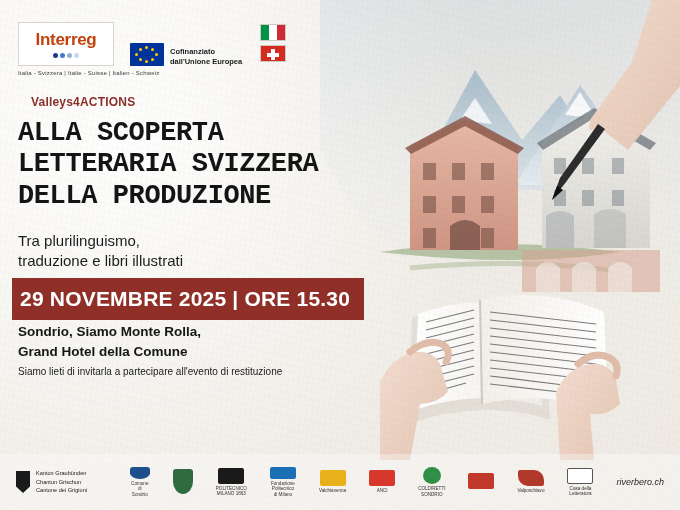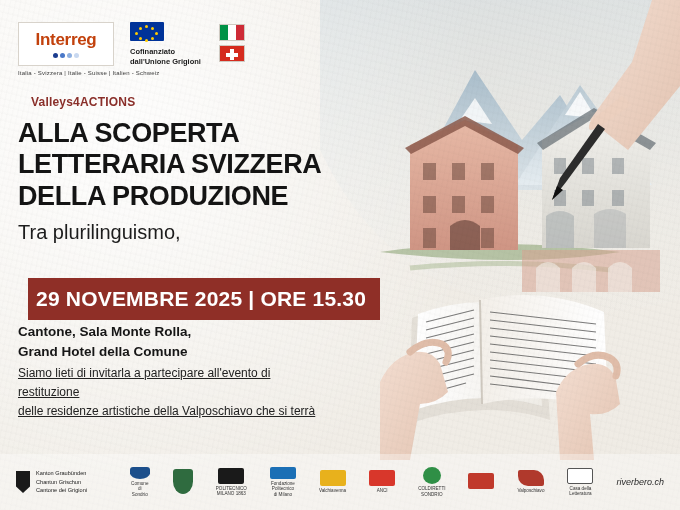--- a/index.html
+++ b/index.html
@@ -39,23 +39,22 @@
     width: 96px; height: 44px; background: #ffffff;
     border: 1px solid #d8d3cb;
     display: flex; flex-direction: column; align-items: center; justify-content: center;
   }
   .interreg-word {
     font-size: 17px; font-weight: bold; color: #c2410c; letter-spacing: -0.3px;
   }
   .interreg-dots { display: flex; gap: 2px; margin-top: 3px; }
   .interreg-dots i { width: 5px; height: 5px; border-radius: 50%; display: block; }
   .eu-box {
-    margin-left: 10px; height: 44px; display: flex; align-items: flex-start; gap: 6px;
+    margin-left: 10px; height: 44px; display: flex; align-items: flex-end; gap: 6px;
     padding: 0 6px;
-    flex-direction: column;
   }
   .eu-flag {
     width: 34px; height: 23px; background: #003399; position: relative; border-radius: 1px;
   }
   .eu-star {
     position: absolute; width: 3px; height: 3px; background: #ffcc00; border-radius: 50%;
   }
   .eu-text { font-size: 7.5px; line-height: 1.25; color: #1b1b1b; font-weight: bold; }
   .flags { margin-left: 12px; display: flex; flex-direction: column; gap: 4px; padding-top: 2px; }
   .flag { width: 26px; height: 17px; border: 1px solid #cfcac2; display: flex; }
@@ -72,41 +71,40 @@
   }
 
   
   .brand {
     position: absolute; left: 31px; top: 95px;
     font-size: 12px; font-weight: bold; color: #8a2f2a; letter-spacing: 0.2px;
   }
   .title {
     position: absolute; left: 18px; top: 118px; width: 340px;
     font-size: 27px; font-weight: bold; color: #141414;
-    line-height: 1.16; letter-spacing: -0.4px; text-transform: uppercase;
+    line-height: 1.16; letter-spacing: -0.4px; text-transform: uppercase; font-family: Liberation Mono, monospace;
   }
   .subtitle {
-    position: absolute; left: 18px; top: 219px; width: 330px;
-    font-size: 20px; color: #1d1d1d; line-height: 1.35;
+    position: absolute; left: 18px; top: 231px; width: 330px;
+    font-size: 15px; color: #1d1d1d; line-height: 1.35;
   }
   .date-banner {
     position: absolute; left: 12px; top: 278px;
     background: #8f2f27; color: #ffffff;
     padding: 9px 14px 9px 8px;
     font-size: 21px; font-weight: bold; letter-spacing: 0.2px;
     white-space: nowrap;
-    margin-left: 16px;
   }
   .venue {
     position: absolute; left: 18px; top: 322px; width: 320px;
     font-size: 13.5px; font-weight: bold; color: #161616; line-height: 1.45;
   }
   .body-copy {
     position: absolute; left: 18px; top: 364px; width: 300px;
-    font-size: 12px; color: #222; line-height: 1.6; text-decoration: underline;
+    font-size: 10px; color: #222; line-height: 1.6;
   }
 
   
   .footer {
     position: absolute; left: 0; bottom: 0; width: 680px; height: 56px;
     display: flex; align-items: center; padding: 0 16px; gap: 10px;
     background: rgba(255,255,255,0.35);
   }
   .footer-left { display: flex; align-items: center; gap: 6px; width: 120px; }
   .gr-mark {
@@ -275,21 +273,21 @@
         <i class="eu-star" style="left:21px;top:5px"></i>
         <i class="eu-star" style="left:25px;top:10px"></i>
         <i class="eu-star" style="left:21px;top:15px"></i>
         <i class="eu-star" style="left:15px;top:17px"></i>
         <i class="eu-star" style="left:9px;top:15px"></i>
         <i class="eu-star" style="left:5px;top:10px"></i>
         <i class="eu-star" style="left:9px;top:5px"></i>
       </span>
       <span class="eu-text">
         <span>Cofinanziato</span><br>
-        <span>dall'Unione Grigioni</span>
+        <span>dall'Unione Europea</span>
       </span>
     </div>
 
     <div class="flags">
       <span class="flag flag-it">
         <i style="background:#009246"></i>
           <i style="background:#ffffff"></i>
           <i style="background:#ce2b37"></i>
       </span>
       <span class="flag flag-ch"></span>
@@ -300,32 +298,32 @@
   <div class="brand">Valleys4ACTIONS</div>
 
   <div class="title">
     <div>ALLA SCOPERTA</div>
     <div>LETTERARIA SVIZZERA</div>
     <div>DELLA PRODUZIONE</div>
   </div>
 
   <div class="subtitle">
     <div>Tra plurilinguismo,</div>
+    <div>traduzione e libri illustrati</div>
   </div>
 
   <div class="date-banner">29 NOVEMBRE 2025 | ORE 15.30</div>
 
   <div class="venue">
-    <div>Cantone, Sala Monte Rolla,</div>
+    <div>Sondrio, Siamo Monte Rolla,</div>
     <div>Grand Hotel della Comune</div>
   </div>
 
   <div class="body-copy">
     <div>Siamo lieti di invitarla a partecipare all'evento di restituzione</div>
-    <div>delle residenze artistiche della Valposchiavo che si terrà</div>
   </div>
 
   <div class="footer">
     <div class="footer-left">
       <span class="gr-mark"></span>
       <span class="gr-text">
         <span>Kanton Graubünden</span><br>
         <span>Chantun Grischun</span><br>
         <span>Cantone dei Grigioni</span>
       </span>

